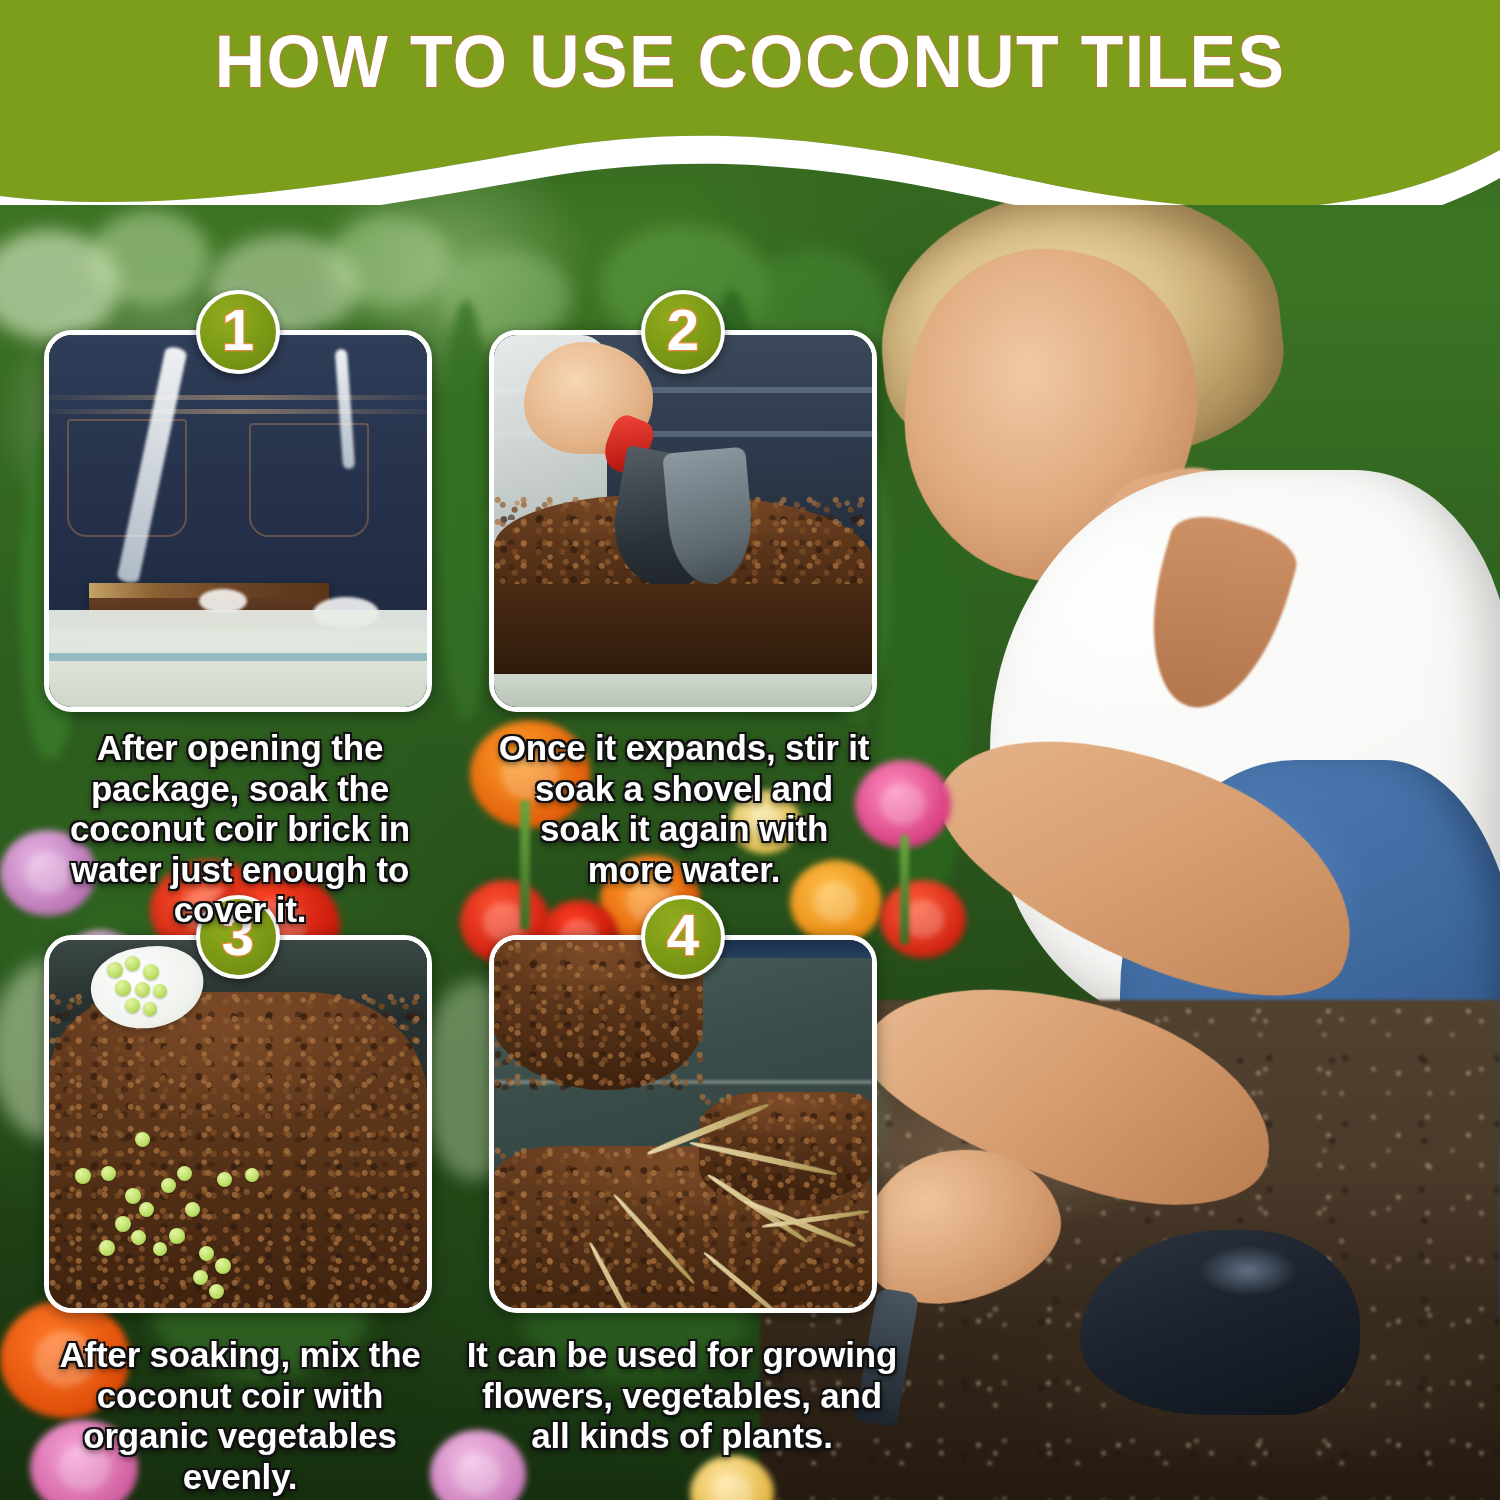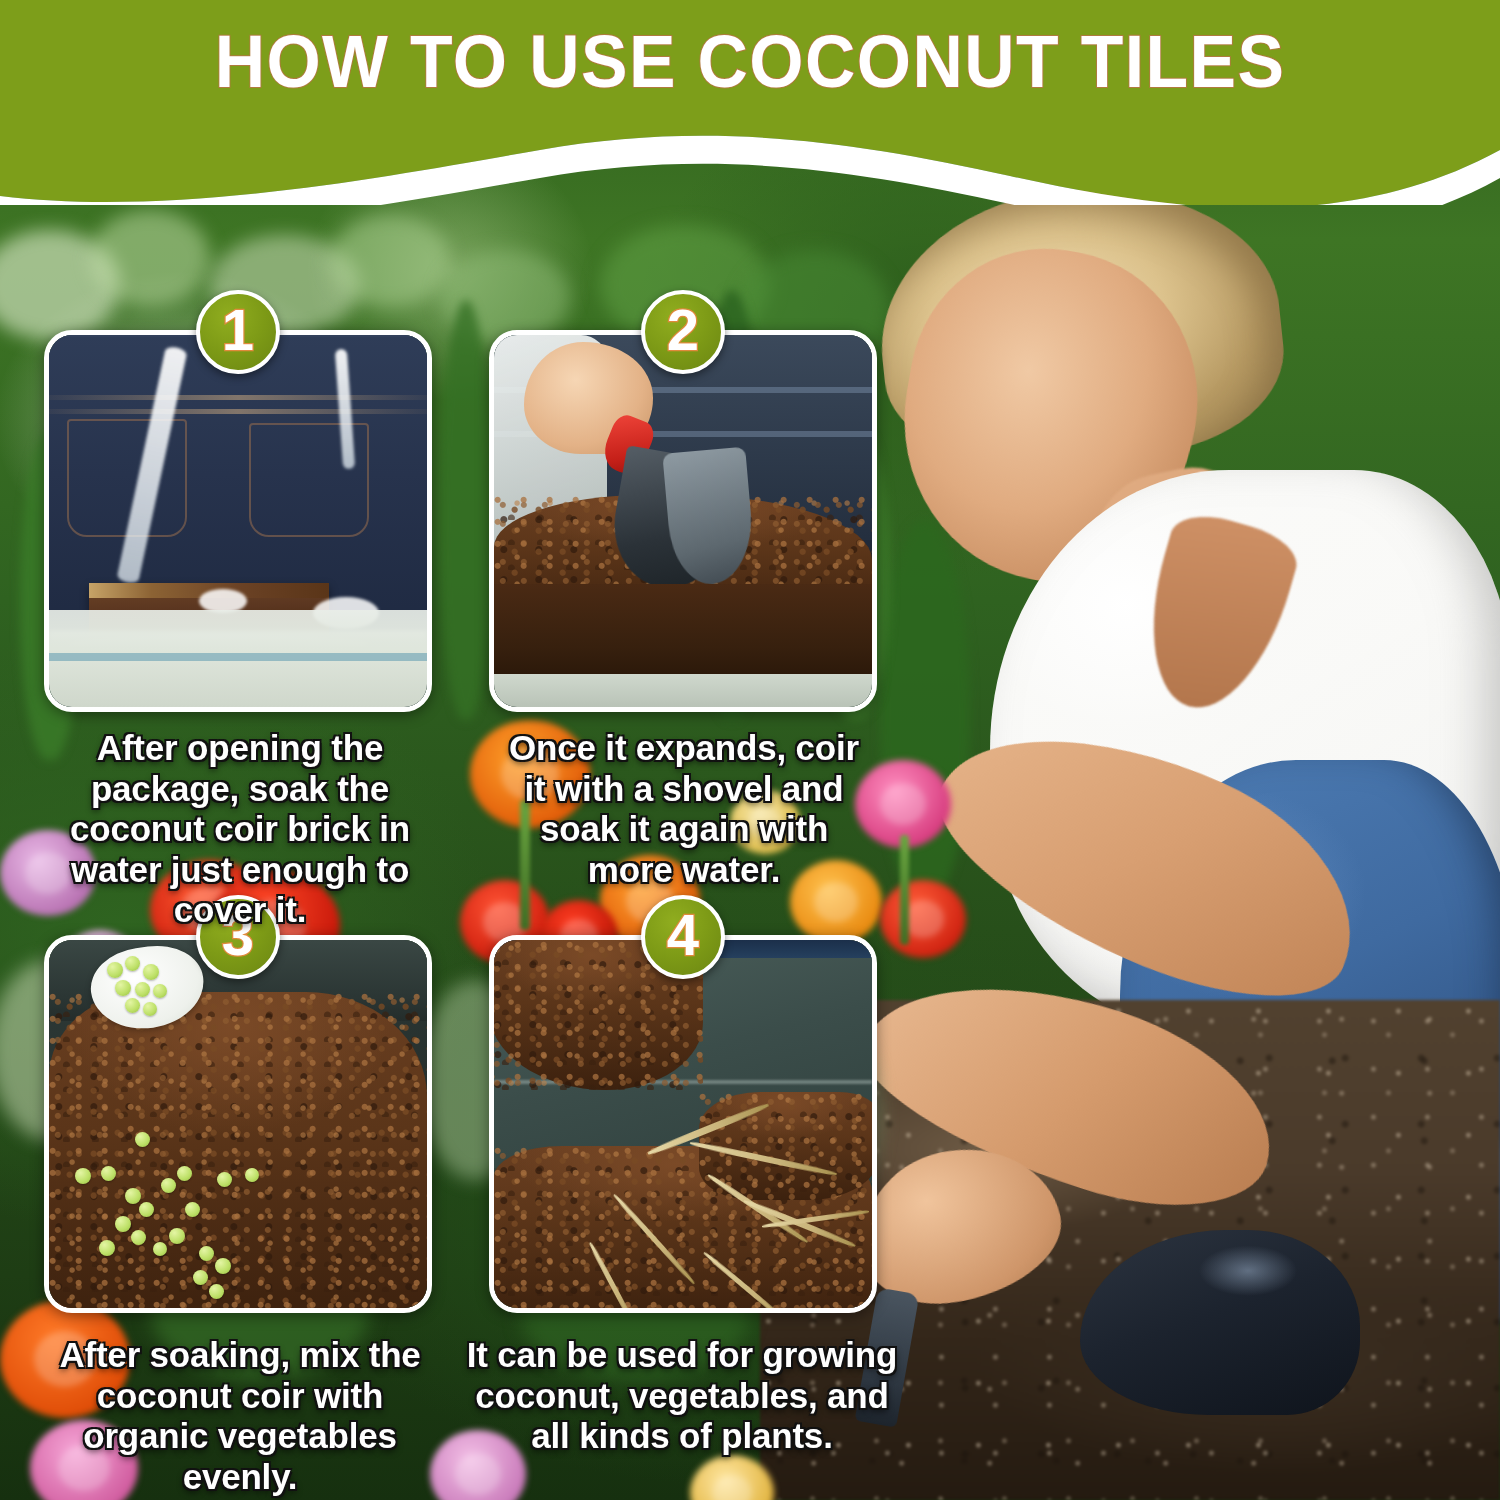--- a/index.html
+++ b/index.html
@@ -412,21 +412,21 @@
     <div class="p2-handle"></div>
     <div class="p2-blade"></div>
     <div class="p2-blade2"></div>
     <div class="p2-dark-band"></div>
     <div class="p2-base"></div>
   </div>
 </div>
 <div class="badge" style="left:641px;top:290px;">
   <span class="badge-num">2</span>
 </div>
-<div class="caption" style="left:498px;top:728px;width:372px;">Once it expands, coir it with a shovel and soak it again with more water.</div>
+<div class="caption" style="left:498px;top:728px;width:372px;">Once it expands, stir it soak a shovel and soak it again with more water.</div>
 
 <div class="panel" style="left:44px;top:935px;width:388px;height:378px;">
   <div class="panel-img">
     <div class="p3-bg"></div>
     <div class="p3-pot"></div>
     <div class="coir-heap" style="left:0;top:52px;width:100%;height:326px;border-radius:26% 32% 0 0;">
       <div class="coir-tex"></div>
     </div>
     <div class="p3-spoon"></div>
     <div class="pellet" style="left:58px;top:22px;width:16px;height:16px;"></div>
@@ -484,13 +484,13 @@
     <div class="root" style="left:120px;top:252px;width:120px;height:5px;transform:rotate(48deg);"></div>
     <div class="root" style="left:250px;top:258px;width:120px;height:6px;transform:rotate(22deg);"></div>
     <div class="root" style="left:268px;top:284px;width:108px;height:5px;transform:rotate(-8deg);"></div>
     <div class="root" style="left:96px;top:300px;width:100px;height:5px;transform:rotate(62deg);"></div>
     <div class="root" style="left:210px;top:310px;width:110px;height:5px;transform:rotate(40deg);"></div>
   </div>
 </div>
 <div class="badge" style="left:641px;top:895px;">
   <span class="badge-num">4</span>
 </div>
-<div class="caption" style="left:466px;top:1335px;width:432px;">It can be used for growing coconut, vegetables, and all kinds of plants.</div>
+<div class="caption" style="left:466px;top:1335px;width:432px;">It can be used for growing flowers, vegetables, and all kinds of plants.</div>
 
 </body></html>

